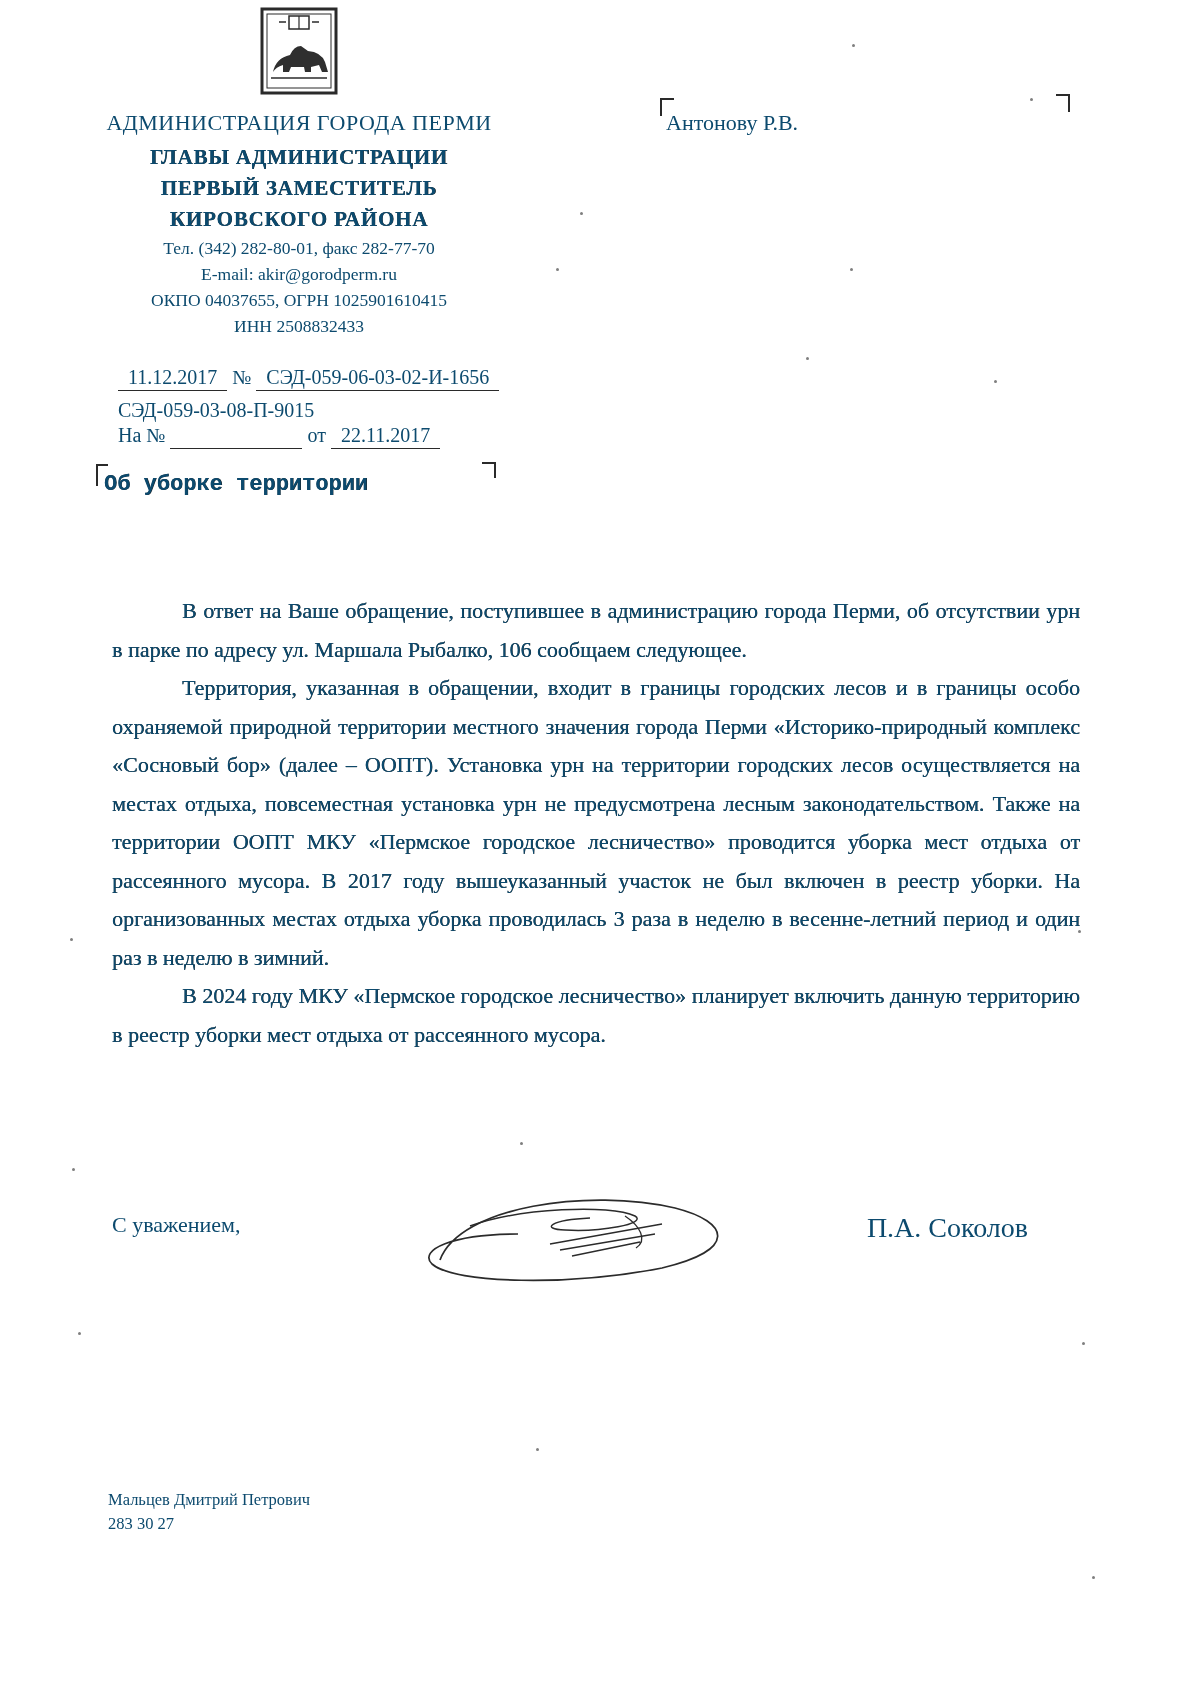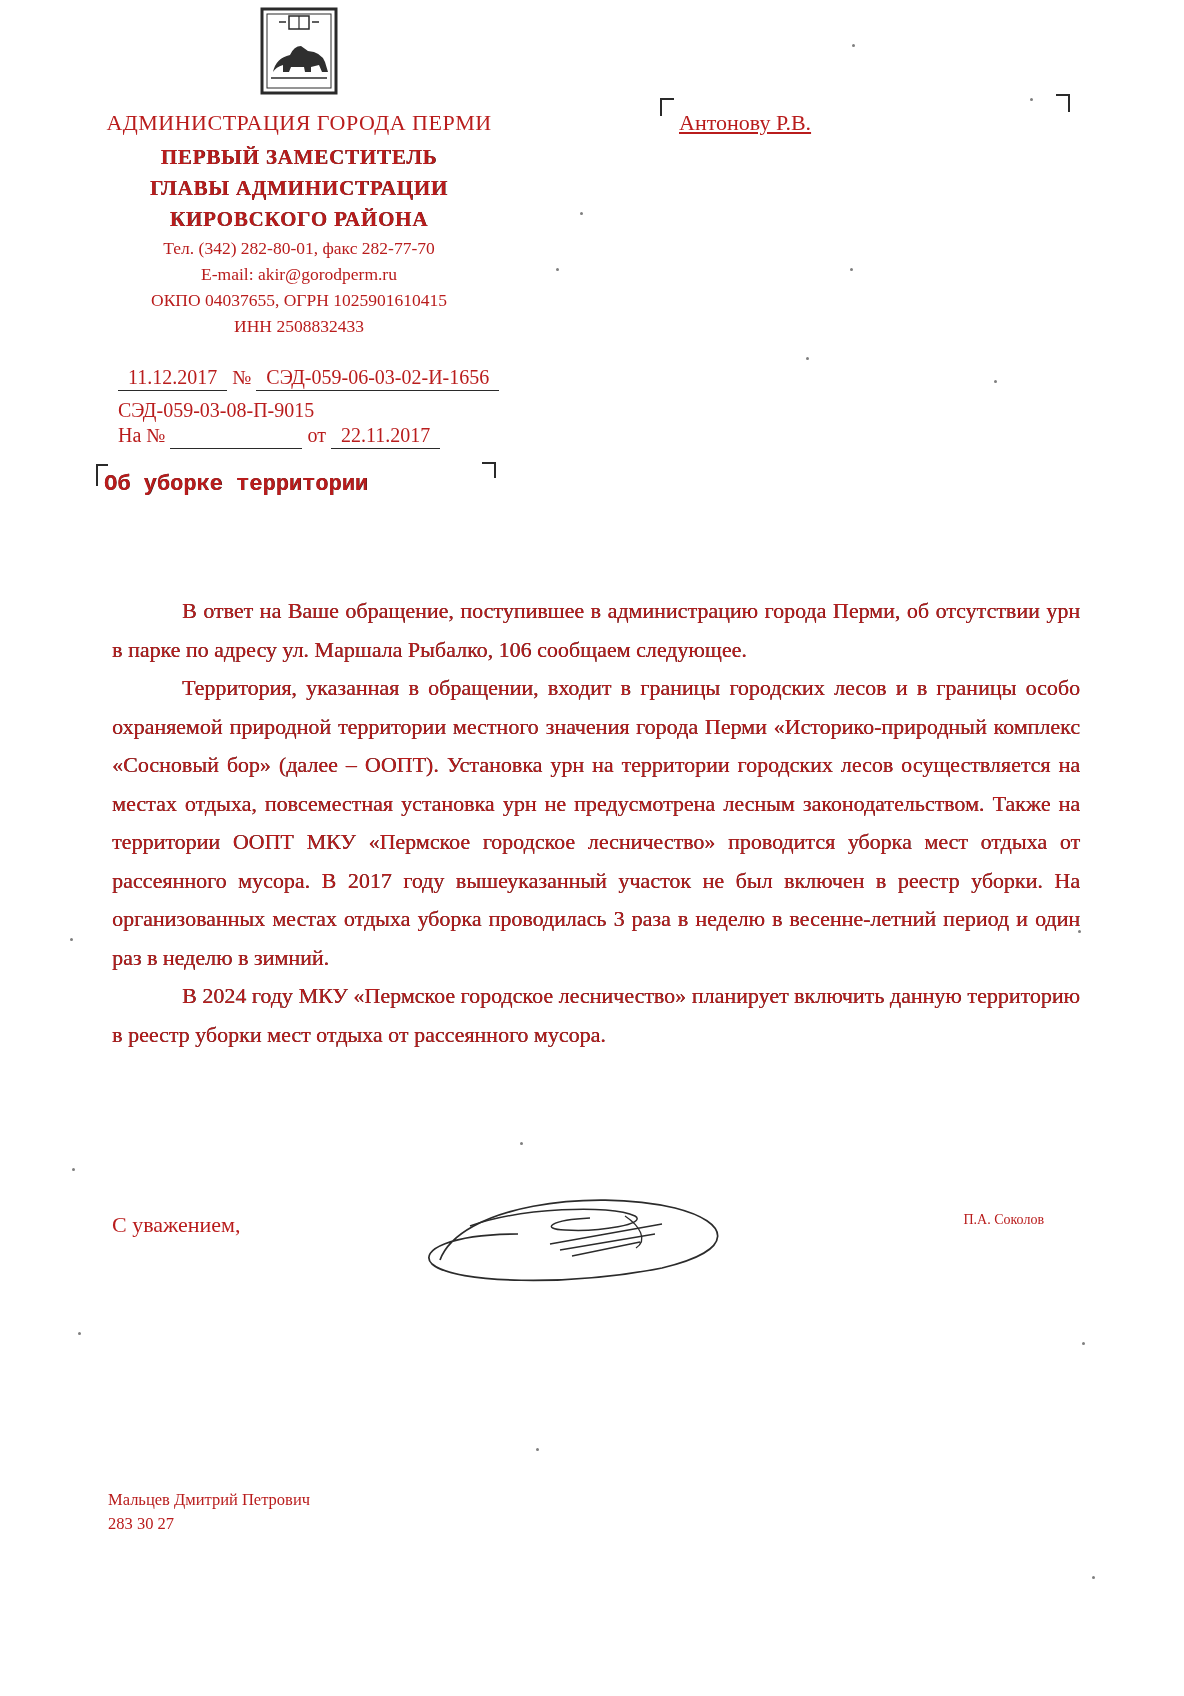--- a/index.html
+++ b/index.html
@@ -3,21 +3,21 @@
 <meta charset="utf-8">
 <style>
   * { margin: 0; padding: 0; box-sizing: border-box; }
   html, body { background: #ffffff; }
   .page {
     position: relative;
     width: 1184px;
     height: 1696px;
     background: #ffffff;
     font-family: "Liberation Serif", "DejaVu Serif", serif;
-    color: #b91c1c;
+    color: #0c4a6e;
     overflow: hidden;
   }
 
   
   .letterhead {
     position: absolute;
     left: 60px;
     top: 6px;
     width: 478px;
     text-align: center;
@@ -57,23 +57,22 @@
     border-left: 2px solid #2a2a2a;
     border-top: 2px solid #2a2a2a;
   }
   .corner-tr {
     position: absolute; right: 0; top: -4px;
     width: 14px; height: 18px;
     border-right: 2px solid #2a2a2a;
     border-top: 2px solid #2a2a2a;
   }
   .addressee-text {
-    position: absolute; left: 19px; top: 12px;
-    font-size: 22px;
-    text-decoration: underline;
+    position: absolute; left: 6px; top: 12px;
+    font-size: 22px;
   }
 
   
   .refblock {
     position: absolute;
     left: 118px;
     top: 366px;
     width: 560px;
     font-size: 20px;
   }
@@ -134,22 +133,22 @@
   }
   .body-text p { text-indent: 70px; margin: 0; }
 
   
   .sig-row { position: absolute; left: 0; top: 1198px; width: 1184px; height: 120px; }
   .sig-salutation {
     position: absolute; left: 112px; top: 14px;
     font-size: 22px;
   }
   .sig-name {
-    position: absolute; right: 140px; top: 14px;
-    font-size: 14px;
+    position: absolute; right: 156px; top: 14px;
+    font-size: 28px;
   }
   .sig-autograph { position: absolute; left: 400px; top: -16px; }
 
   
   .footer {
     position: absolute;
     left: 108px;
     top: 1488px;
     font-size: 16.5px;
     line-height: 24px;
@@ -176,22 +175,22 @@
         <rect x="8" y="8" width="64" height="74" fill="none" stroke="#2a2a2a" stroke-width="1"></rect>
         <rect x="30" y="10" width="20" height="13" fill="none" stroke="#2a2a2a" stroke-width="1.5"></rect>
         <line x1="40" y1="10" x2="40" y2="23" stroke="#2a2a2a" stroke-width="1.2"></line>
         <line x1="20" y1="16" x2="27" y2="16" stroke="#2a2a2a" stroke-width="1.5"></line>
         <line x1="53" y1="16" x2="60" y2="16" stroke="#2a2a2a" stroke-width="1.5"></line>
         <path d="M14 66 q3 -14 17 -17 q4 -9 11 -9 l7 5 q13 1 17 11 l3 10 l-6 0 l-3 -7 l-8 2 l0 5 l-6 0 l-1 -5 l-13 0 l-2 5 l-6 0 l0 -7 q-7 2 -10 7 z" fill="#2f2f2f"></path>
         <line x1="12" y1="72" x2="68" y2="72" stroke="#2a2a2a" stroke-width="1.5"></line>
       </svg>
     </span>
     <div class="lh-org">АДМИНИСТРАЦИЯ ГОРОДА ПЕРМИ</div>
+    <div class="lh-bold">ГЛАВЫ АДМИНИСТРАЦИИ</div>
     <div class="lh-bold">ПЕРВЫЙ ЗАМЕСТИТЕЛЬ</div>
-    <div class="lh-bold">ГЛАВЫ АДМИНИСТРАЦИИ</div>
     <div class="lh-bold">КИРОВСКОГО РАЙОНА</div>
     <div class="lh-small">Тел. (342) 282-80-01, факс 282-77-70</div>
     <div class="lh-small">E-mail: akir@gorodperm.ru</div>
     <div class="lh-small">ОКПО 04037655, ОГРН 1025901610415</div>
     <div class="lh-small">ИНН 2508832433</div>
   </div>
 
   <div class="addressee-wrap">
     <span class="corner-tl"></span>
     <span class="corner-tr"></span>

